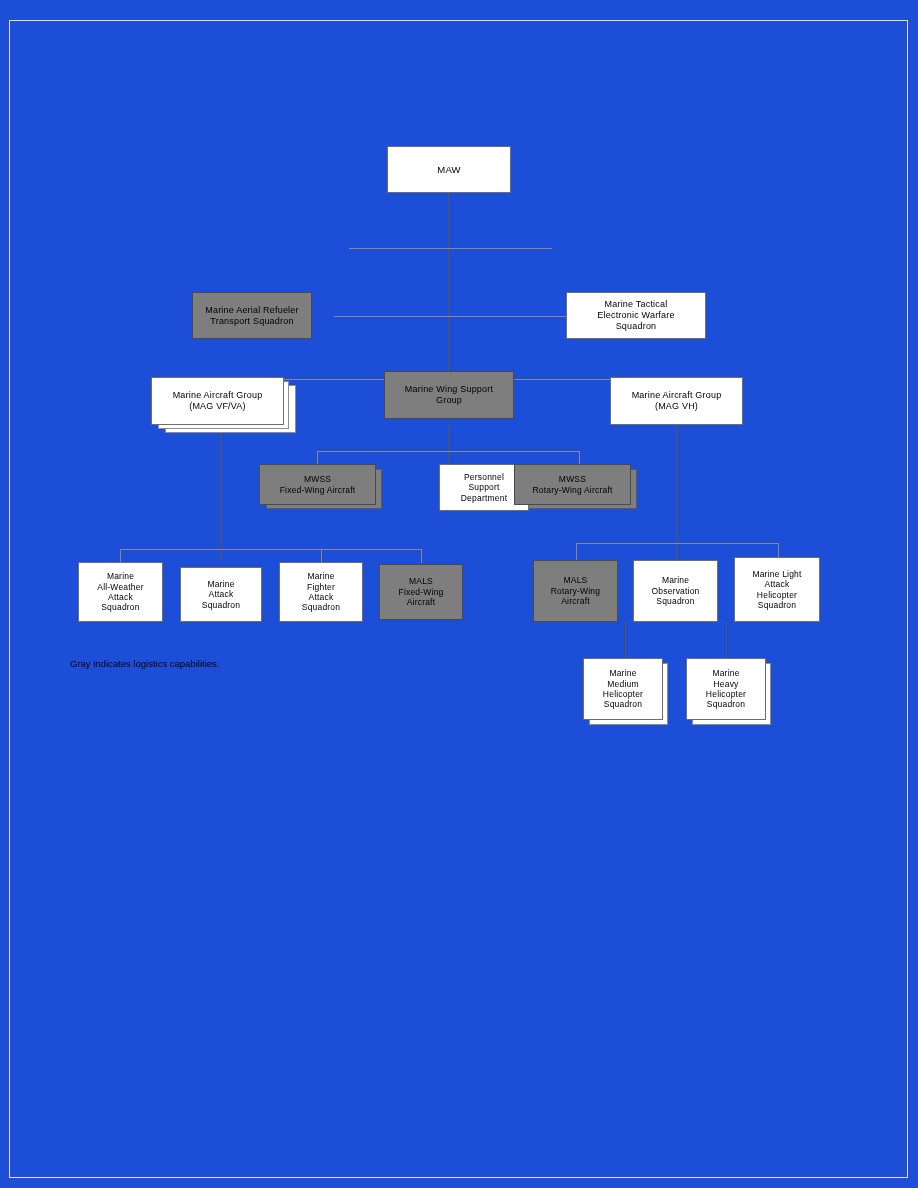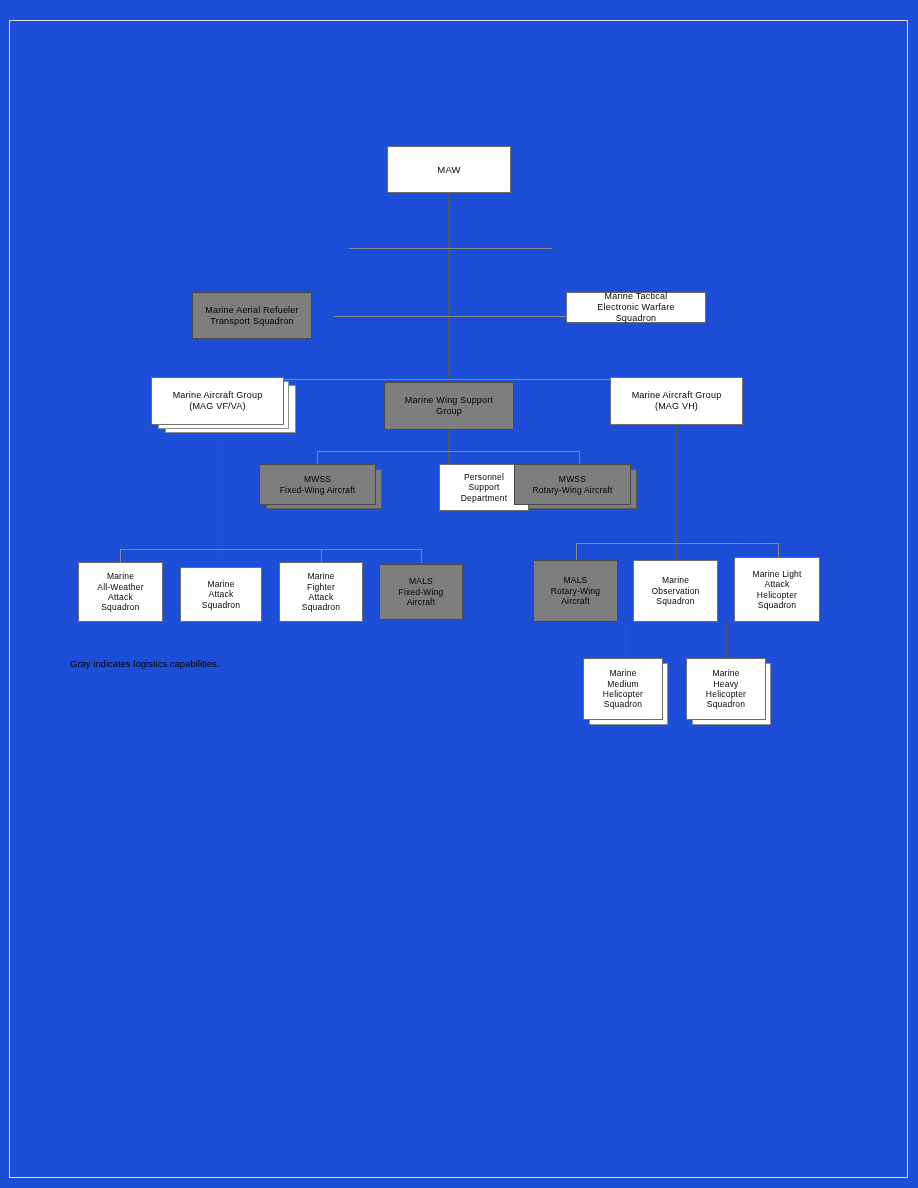--- a/index.html
+++ b/index.html
@@ -140,32 +140,32 @@
       <span class="txt">MAW</span>
     </div>
 
 
 
     <div class="node gray" style="left:192px; top:292px; width:120px; height:47px; font-size:9px;">
       <span class="txt">Marine Aerial Refueler
 Transport Squadron</span>
     </div>
 
-    <div class="node" style="left:566px; top:292px; width:140px; height:31px; font-size:9px;">
+    <div class="node" style="left:566px; top:292px; width:140px; height:47px; font-size:9px;">
       <span class="txt">Marine Tactical
 Electronic Warfare
 Squadron</span>
     </div>
 
     <div class="node" style="left:151px; top:377px; width:133px; height:48px; font-size:9px;">
       <span class="txt">Marine Aircraft Group
 (MAG VF/VA)</span>
     </div>
 
-    <div class="node gray" style="left:384px; top:382px; width:130px; height:48px; font-size:9px;">
+    <div class="node gray" style="left:384px; top:371px; width:130px; height:48px; font-size:9px;">
       <span class="txt">Marine Wing Support
 Group</span>
     </div>
 
     <div class="node" style="left:610px; top:377px; width:133px; height:48px; font-size:9px;">
       <span class="txt">Marine Aircraft Group
 (MAG VH)</span>
     </div>
 
     <div class="node gray" style="left:259px; top:464px; width:117px; height:41px; font-size:8.5px;">

